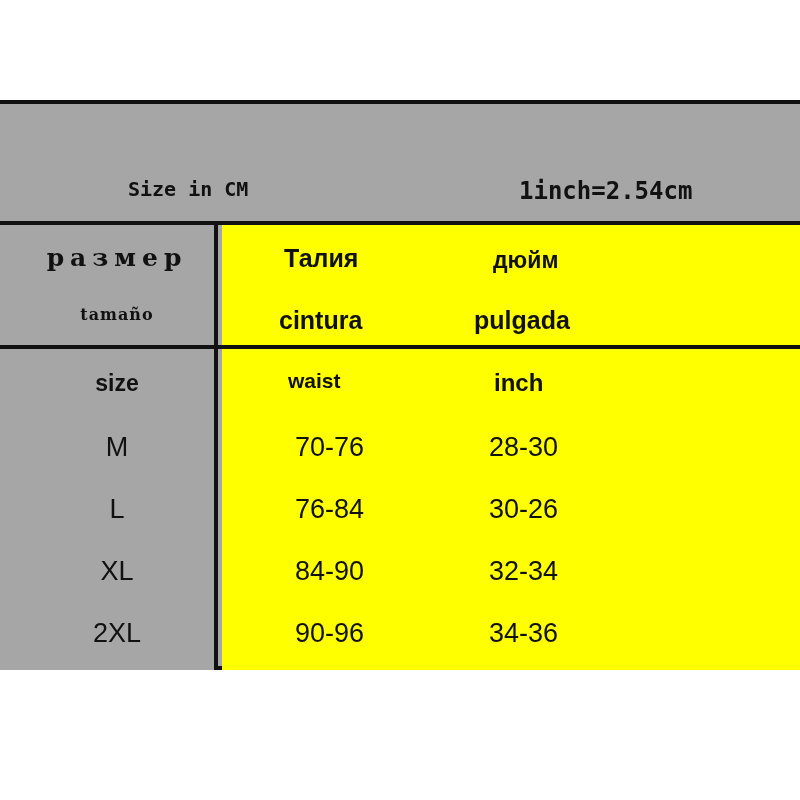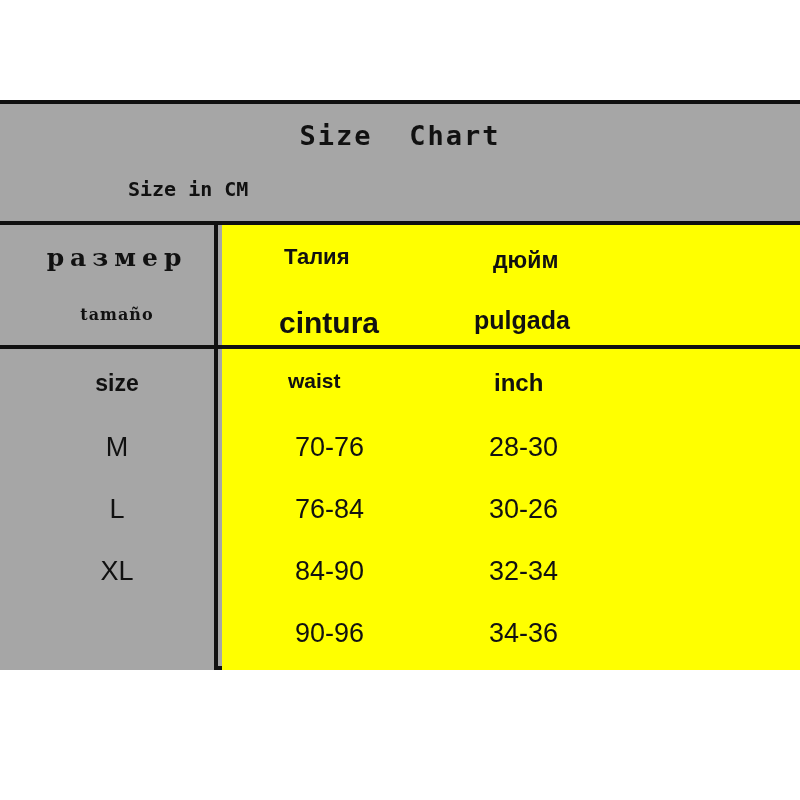--- a/index.html
+++ b/index.html
@@ -130,33 +130,33 @@
     font-family: "DejaVu Serif", "Liberation Serif", serif;
     font-size: 16px;
     font-weight: 700;
     letter-spacing: 1px;
   }
 
   
   .ml-ru-waist {
     left: 284px;
     top: 19px;
-    font-size: 22px;
+    font-size: 25px;
     font-weight: 700;
   }
   .ml-ru-inch {
     left: 493px;
     top: 22px;
     font-size: 23px;
     font-weight: 700;
   }
   .ml-es-waist {
     left: 279px;
     top: 81px;
-    font-size: 30px;
+    font-size: 25px;
     font-weight: 700;
   }
   .ml-es-pulgada {
     left: 474px;
     top: 81px;
     font-size: 25px;
     font-weight: 700;
   }
 
   
@@ -204,22 +204,22 @@
   .r1 { top: 269px; }
   .r2 { top: 331px; }
   .r3 { top: 393px; }
 </style>
 </head>
 <body>
 
 <div id="chart-root">
 
   <div class="banner">
-    <div class="banner-title">Size  Chart</div>
     <div class="banner-sub-left">Size in CM</div>
+    <div class="banner-sub-right">1inch=2.54cm</div>
   </div>
 
   <div class="grid">
 
     <div class="col-left"></div>
     <div class="col-right"></div>
 
     <div class="mlheader"></div>
 
     <div class="cell ml-ru-size">размер</div>
@@ -240,17 +240,18 @@
     <div class="cell row-inch r0">28-30</div>
 
     <div class="cell row-size r1">L</div>
     <div class="cell row-waist r1">76-84</div>
     <div class="cell row-inch r1">30-26</div>
 
     <div class="cell row-size r2">XL</div>
     <div class="cell row-waist r2">84-90</div>
     <div class="cell row-inch r2">32-34</div>
 
+    <div class="cell row-size r3">2XL</div>
     <div class="cell row-waist r3">90-96</div>
     <div class="cell row-inch r3">34-36</div>
 
   </div>
 </div>
 
 </body></html>

